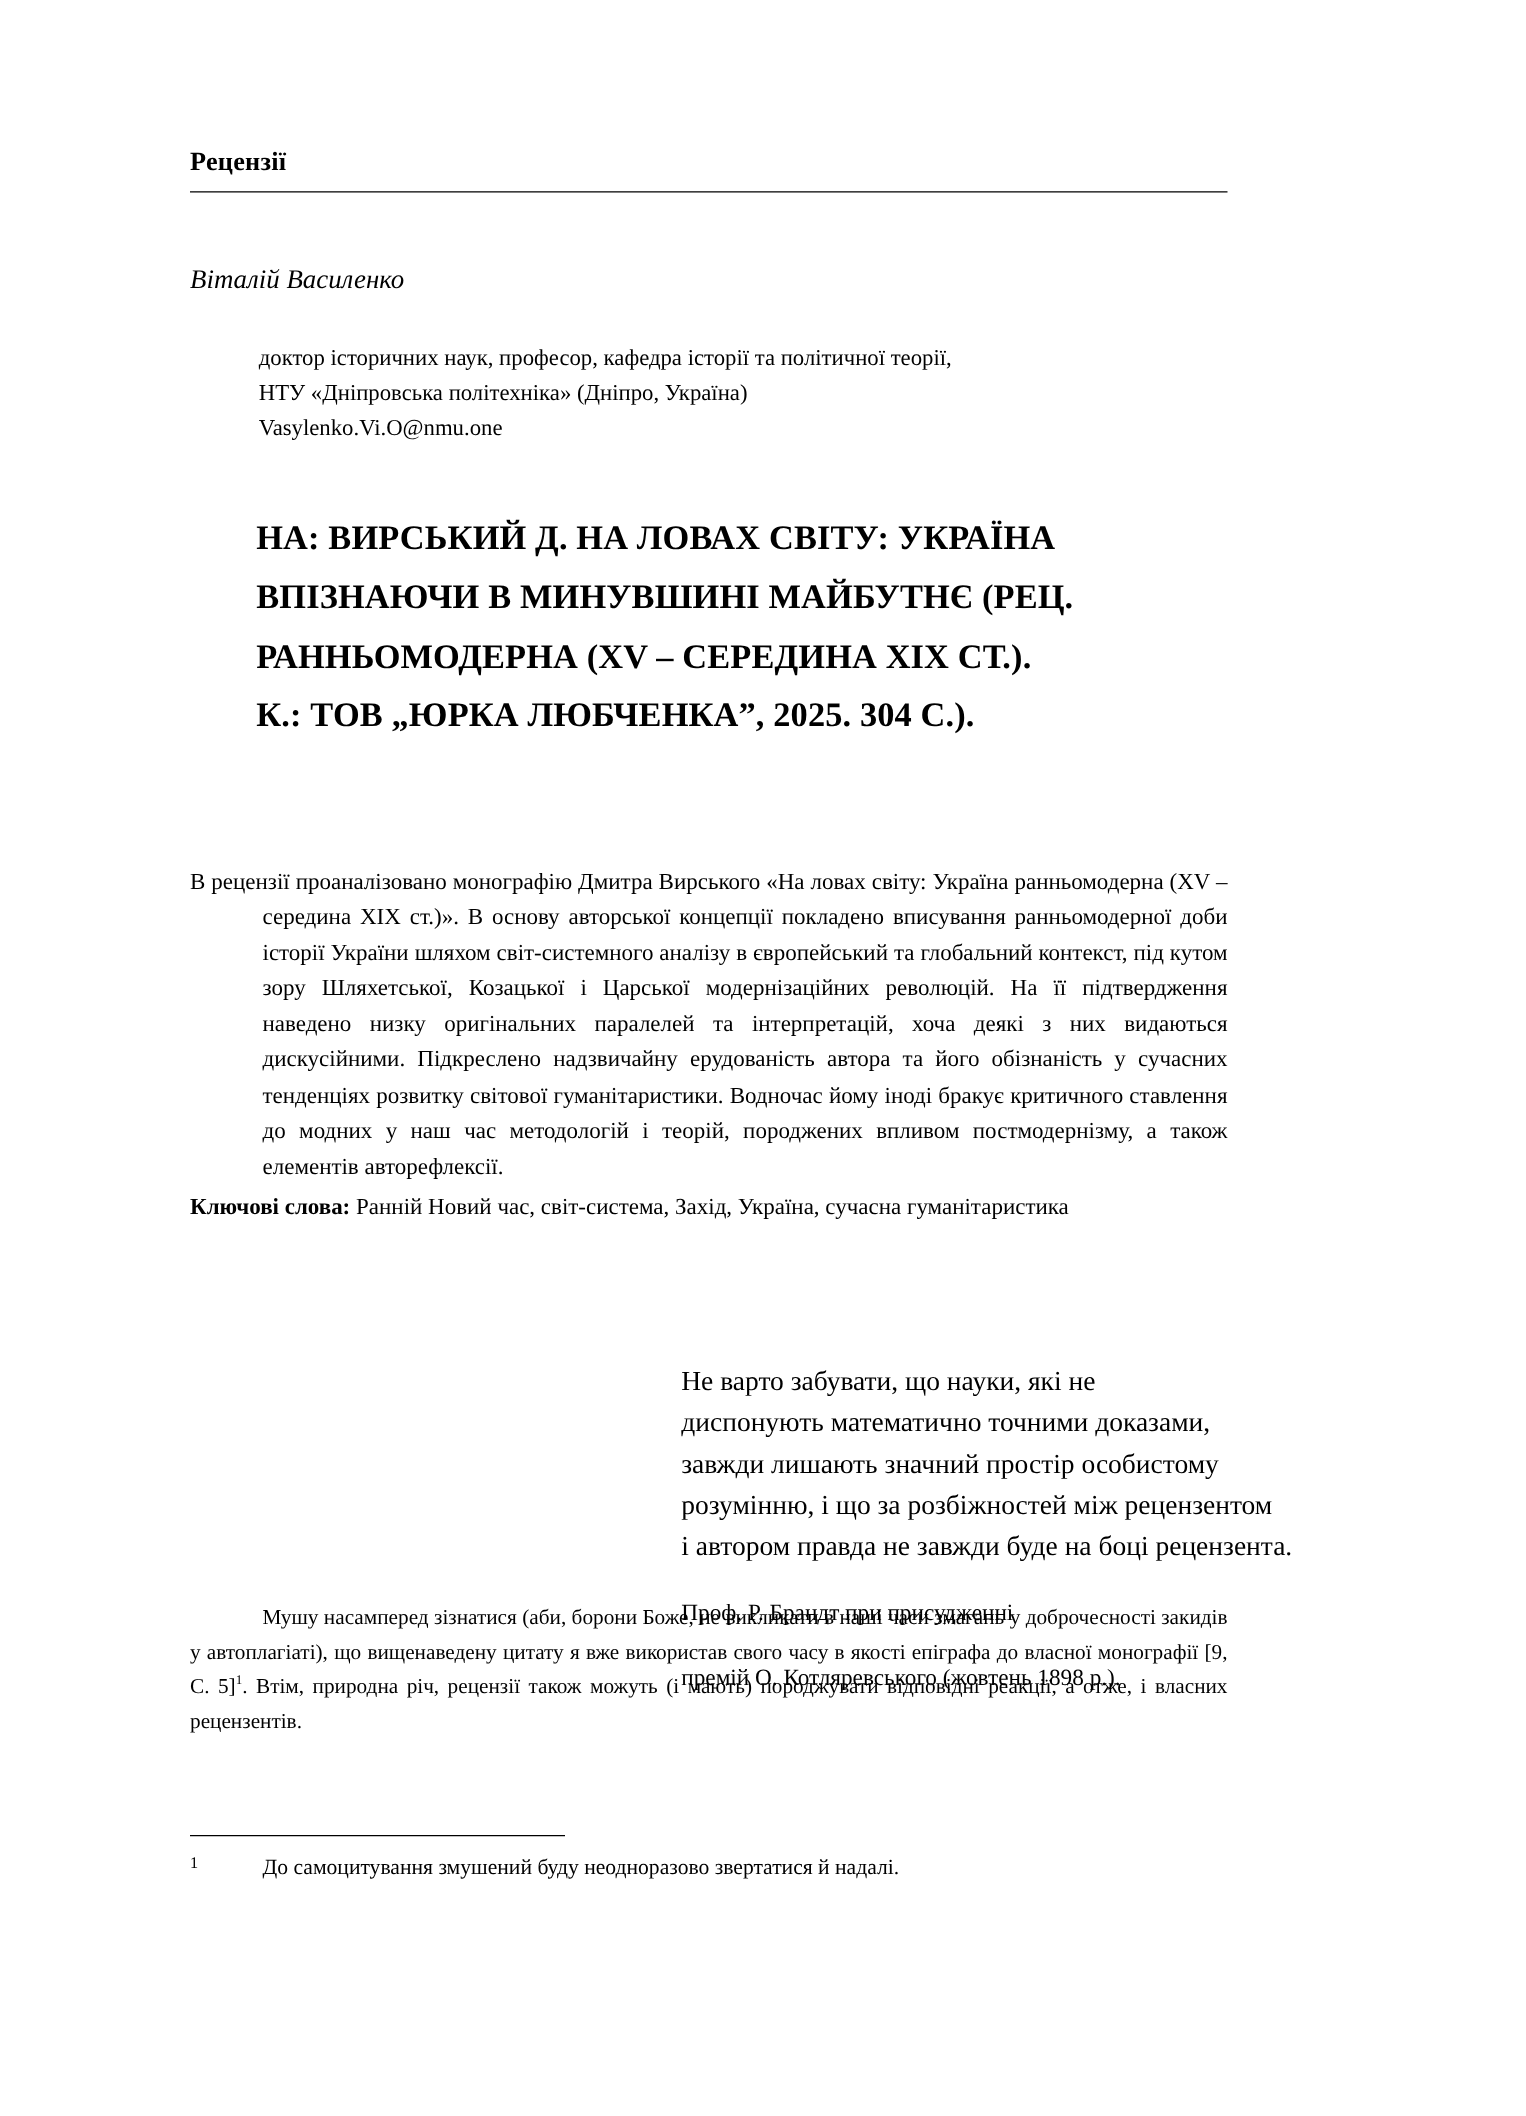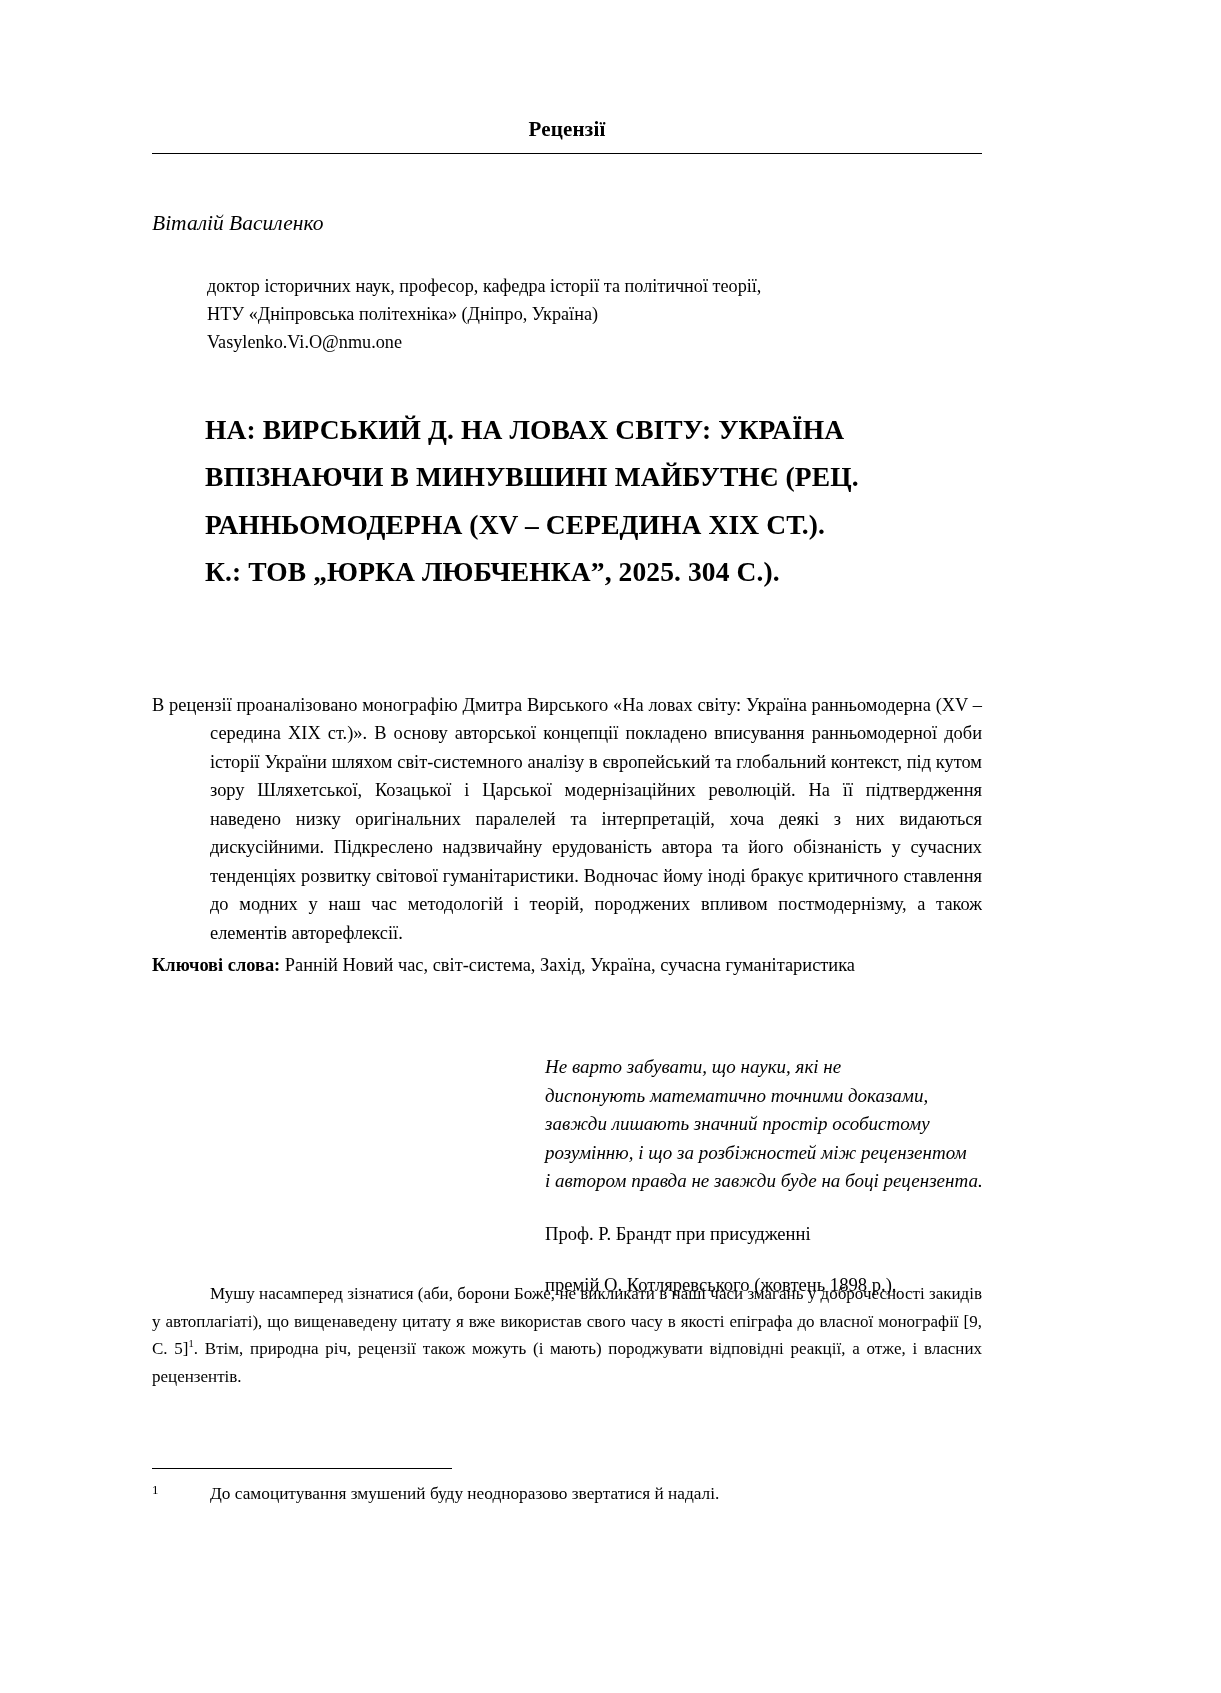--- a/index.html
+++ b/index.html
@@ -29,21 +29,20 @@
     position: absolute;
     left: 152px;
     top: 118px;
     width: 830px;
   }
   .runhead {
     font-size: 21px;
     font-weight: bold;
     letter-spacing: 0.2px;
     line-height: 1.1;
-    text-align: center;
   }
   .runhead-rule {
     margin-top: 12px;
     border-top: 1.6px solid #000;
     width: 830px;
   }
 
   
   .author-block {
     position: absolute;
@@ -110,23 +109,23 @@
   }
 
   
   .epigraph {
     position: absolute;
     left: 545px;
     top: 1053px;
     width: 440px;
   }
   .epigraph-quote {
-    font-style: italic;
-    font-size: 19px;
+    font-size: 22px;
     line-height: 1.5;
+    margin-top: 35px;
   }
   .epigraph-quote div { white-space: nowrap; }
   .epigraph-attrib {
     margin-top: 12px;
     font-size: 18.6px;
     line-height: 1.5;
     font-style: normal;
   }
   .epigraph-attrib div { white-space: nowrap; margin-top: 24px; }
 

